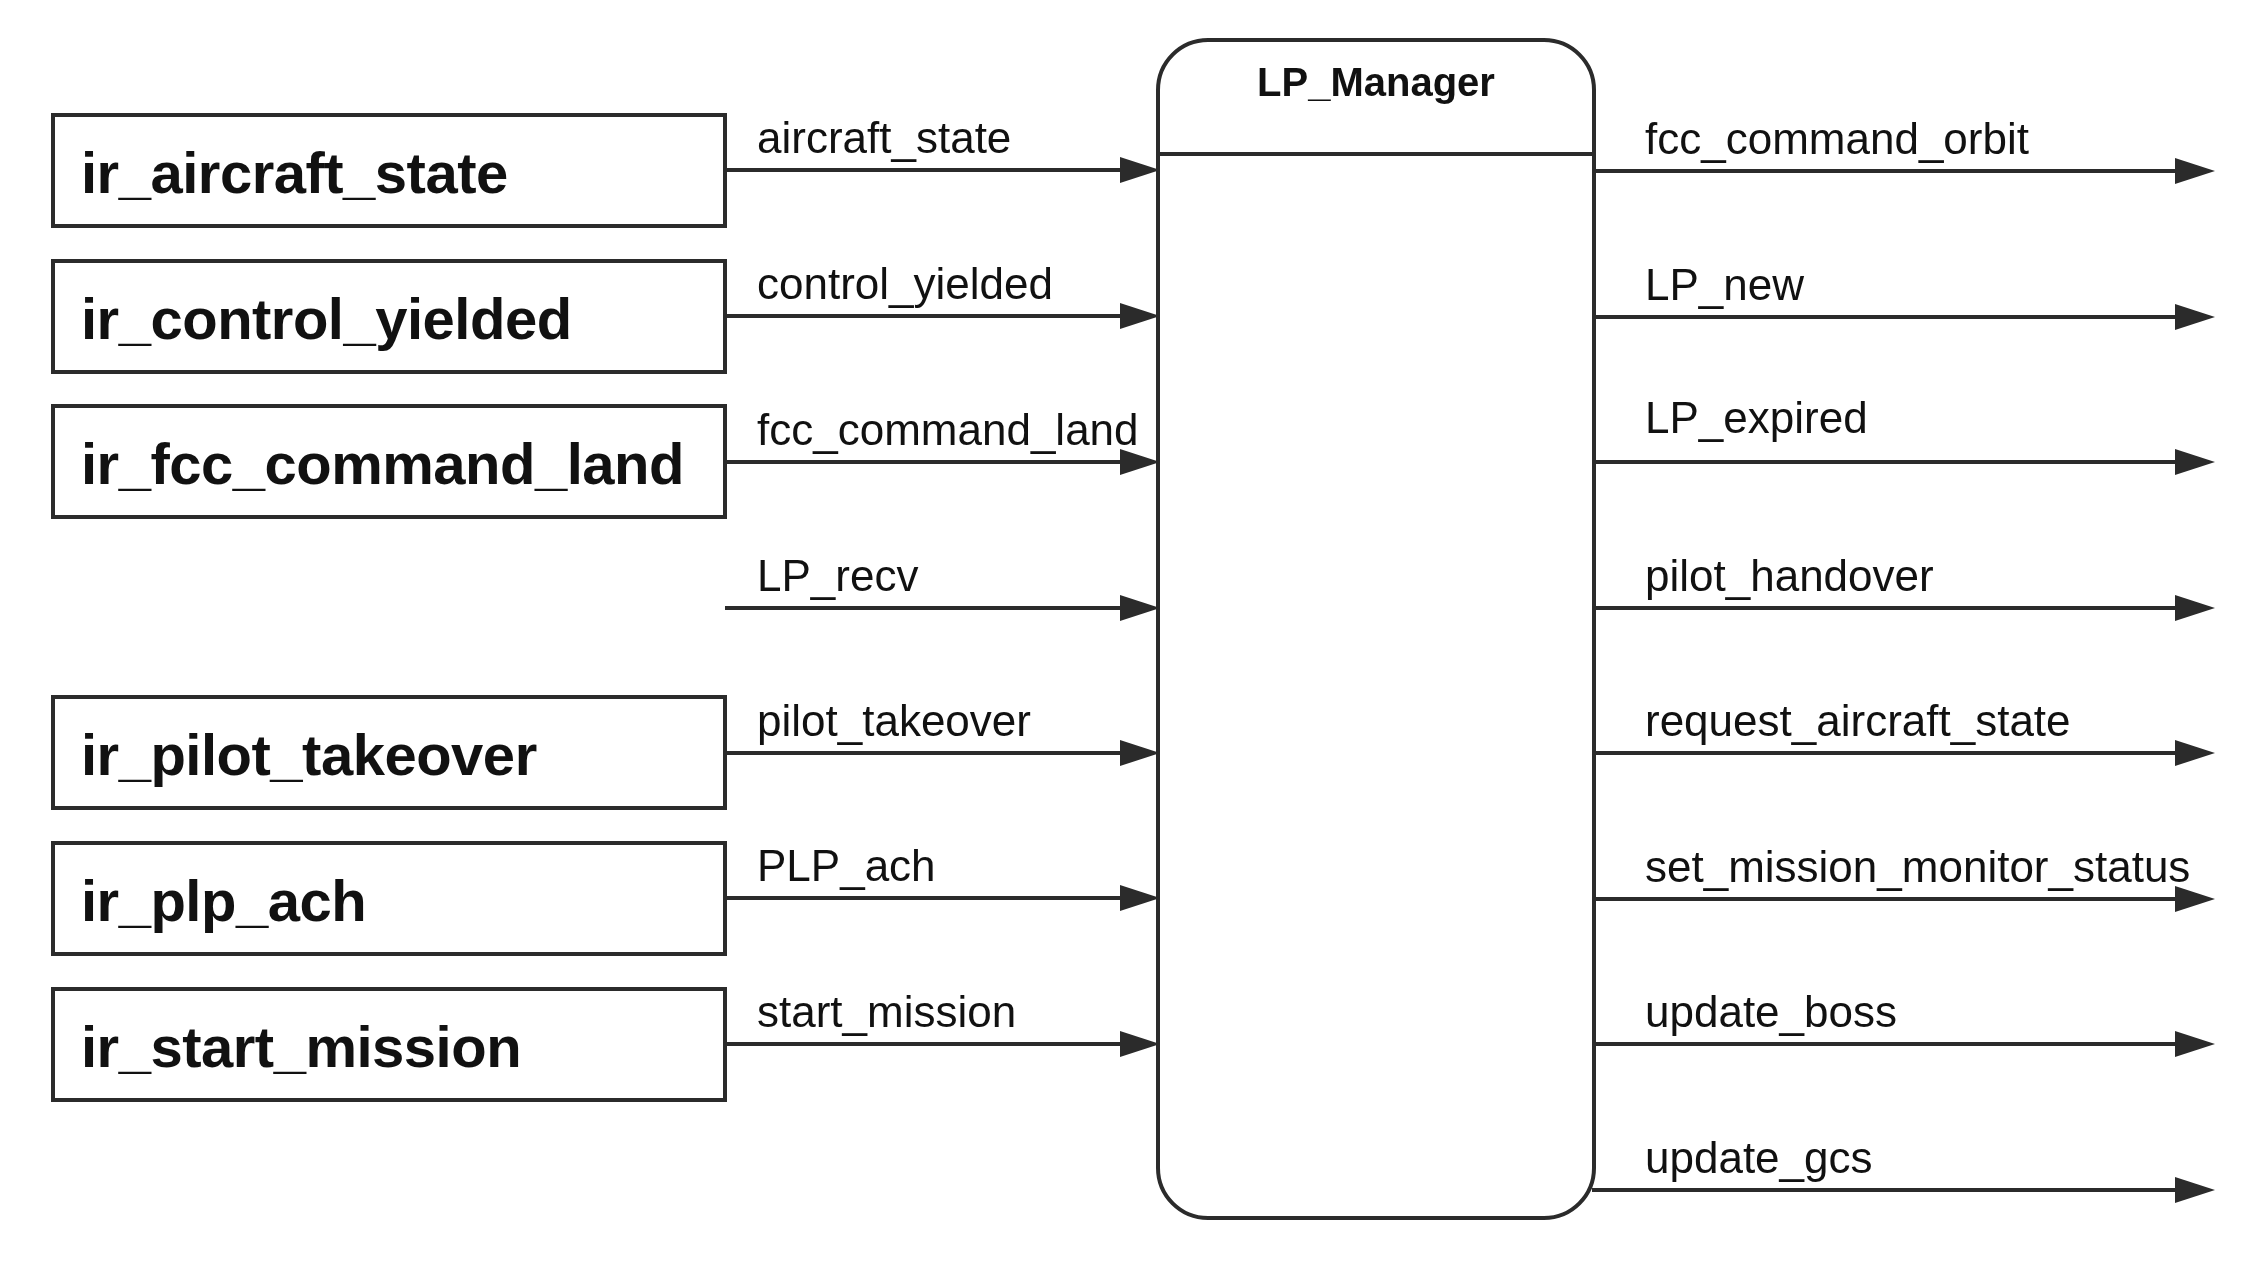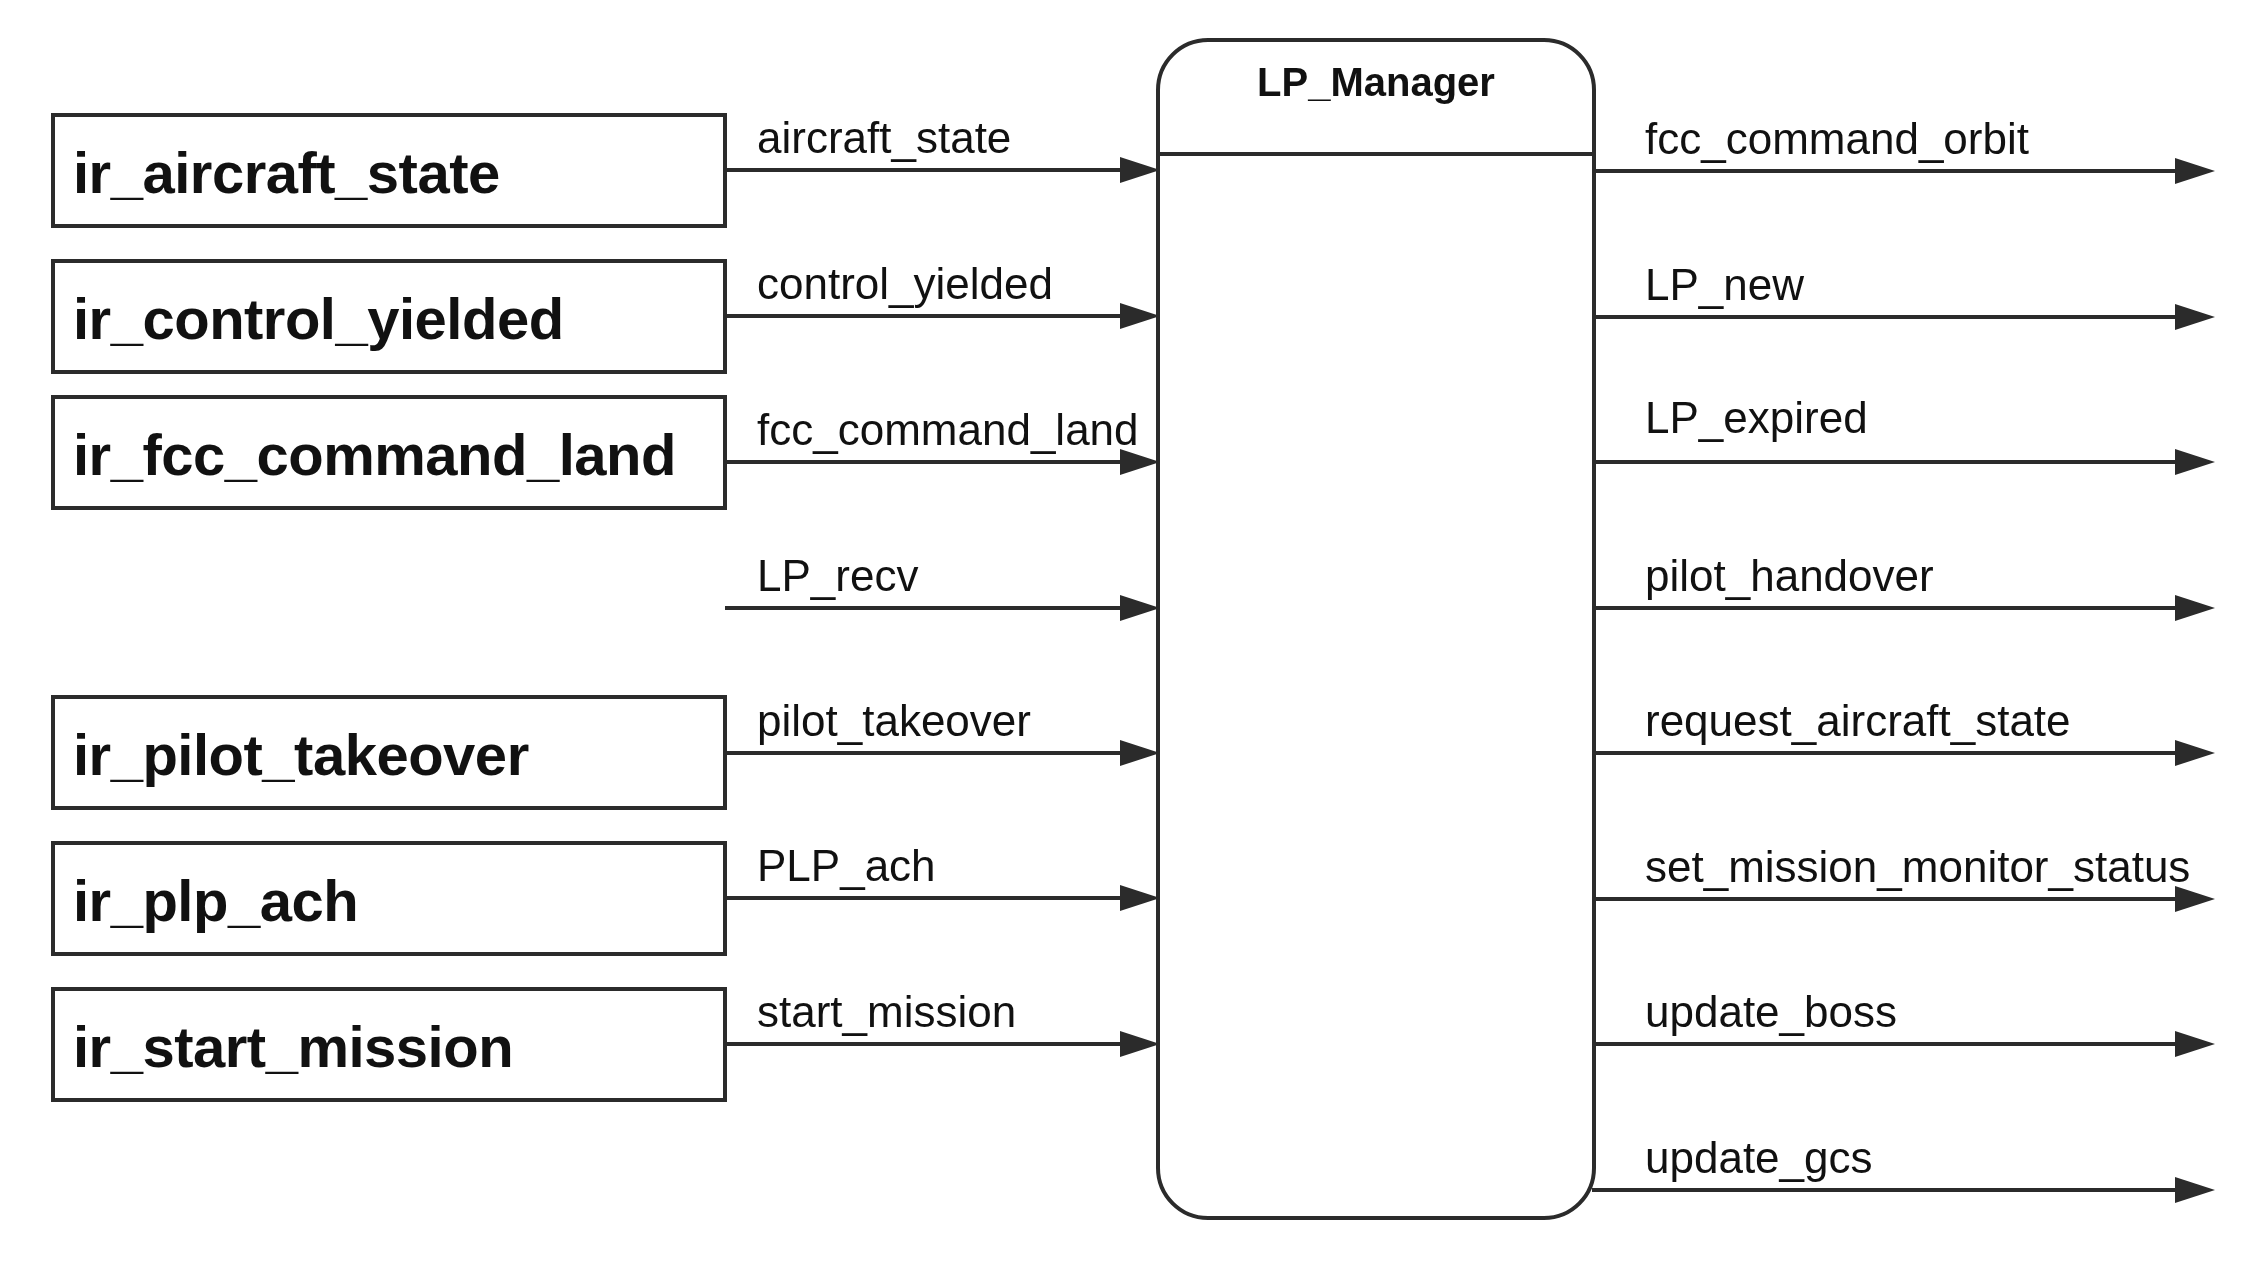--- a/index.html
+++ b/index.html
@@ -21,21 +21,21 @@
   .lbox{
     position:absolute;
     left:51px;
     width:676px;
     height:115px;
     box-sizing:border-box;
     border:4px solid var(--line);
     background:#fff;
     display:flex;
     align-items:center;
-    padding-left:18px;
+    padding-left:26px;
     padding-top:4px;
   }
   .lbox span{
     font-size:58px;
     font-weight:bold;
     letter-spacing:-0.5px;
     white-space:nowrap;
   }
   
   .mbox{
@@ -94,21 +94,21 @@
 <body>
 
 <div id="canvas">
 
   <div class="lbox" style="top:113px">
       <span>ir_aircraft_state</span>
     </div>
   <div class="lbox" style="top:259px">
       <span>ir_control_yielded</span>
     </div>
-  <div class="lbox" style="top:395px">
+  <div class="lbox" style="top:404px">
       <span>ir_fcc_command_land</span>
     </div>
   <div class="lbox" style="top:695px">
       <span>ir_pilot_takeover</span>
     </div>
   <div class="lbox" style="top:987px">
       <span>ir_start_mission</span>
     </div>
   <div class="lbox" style="top:841px">
       <span>ir_plp_ach</span>

